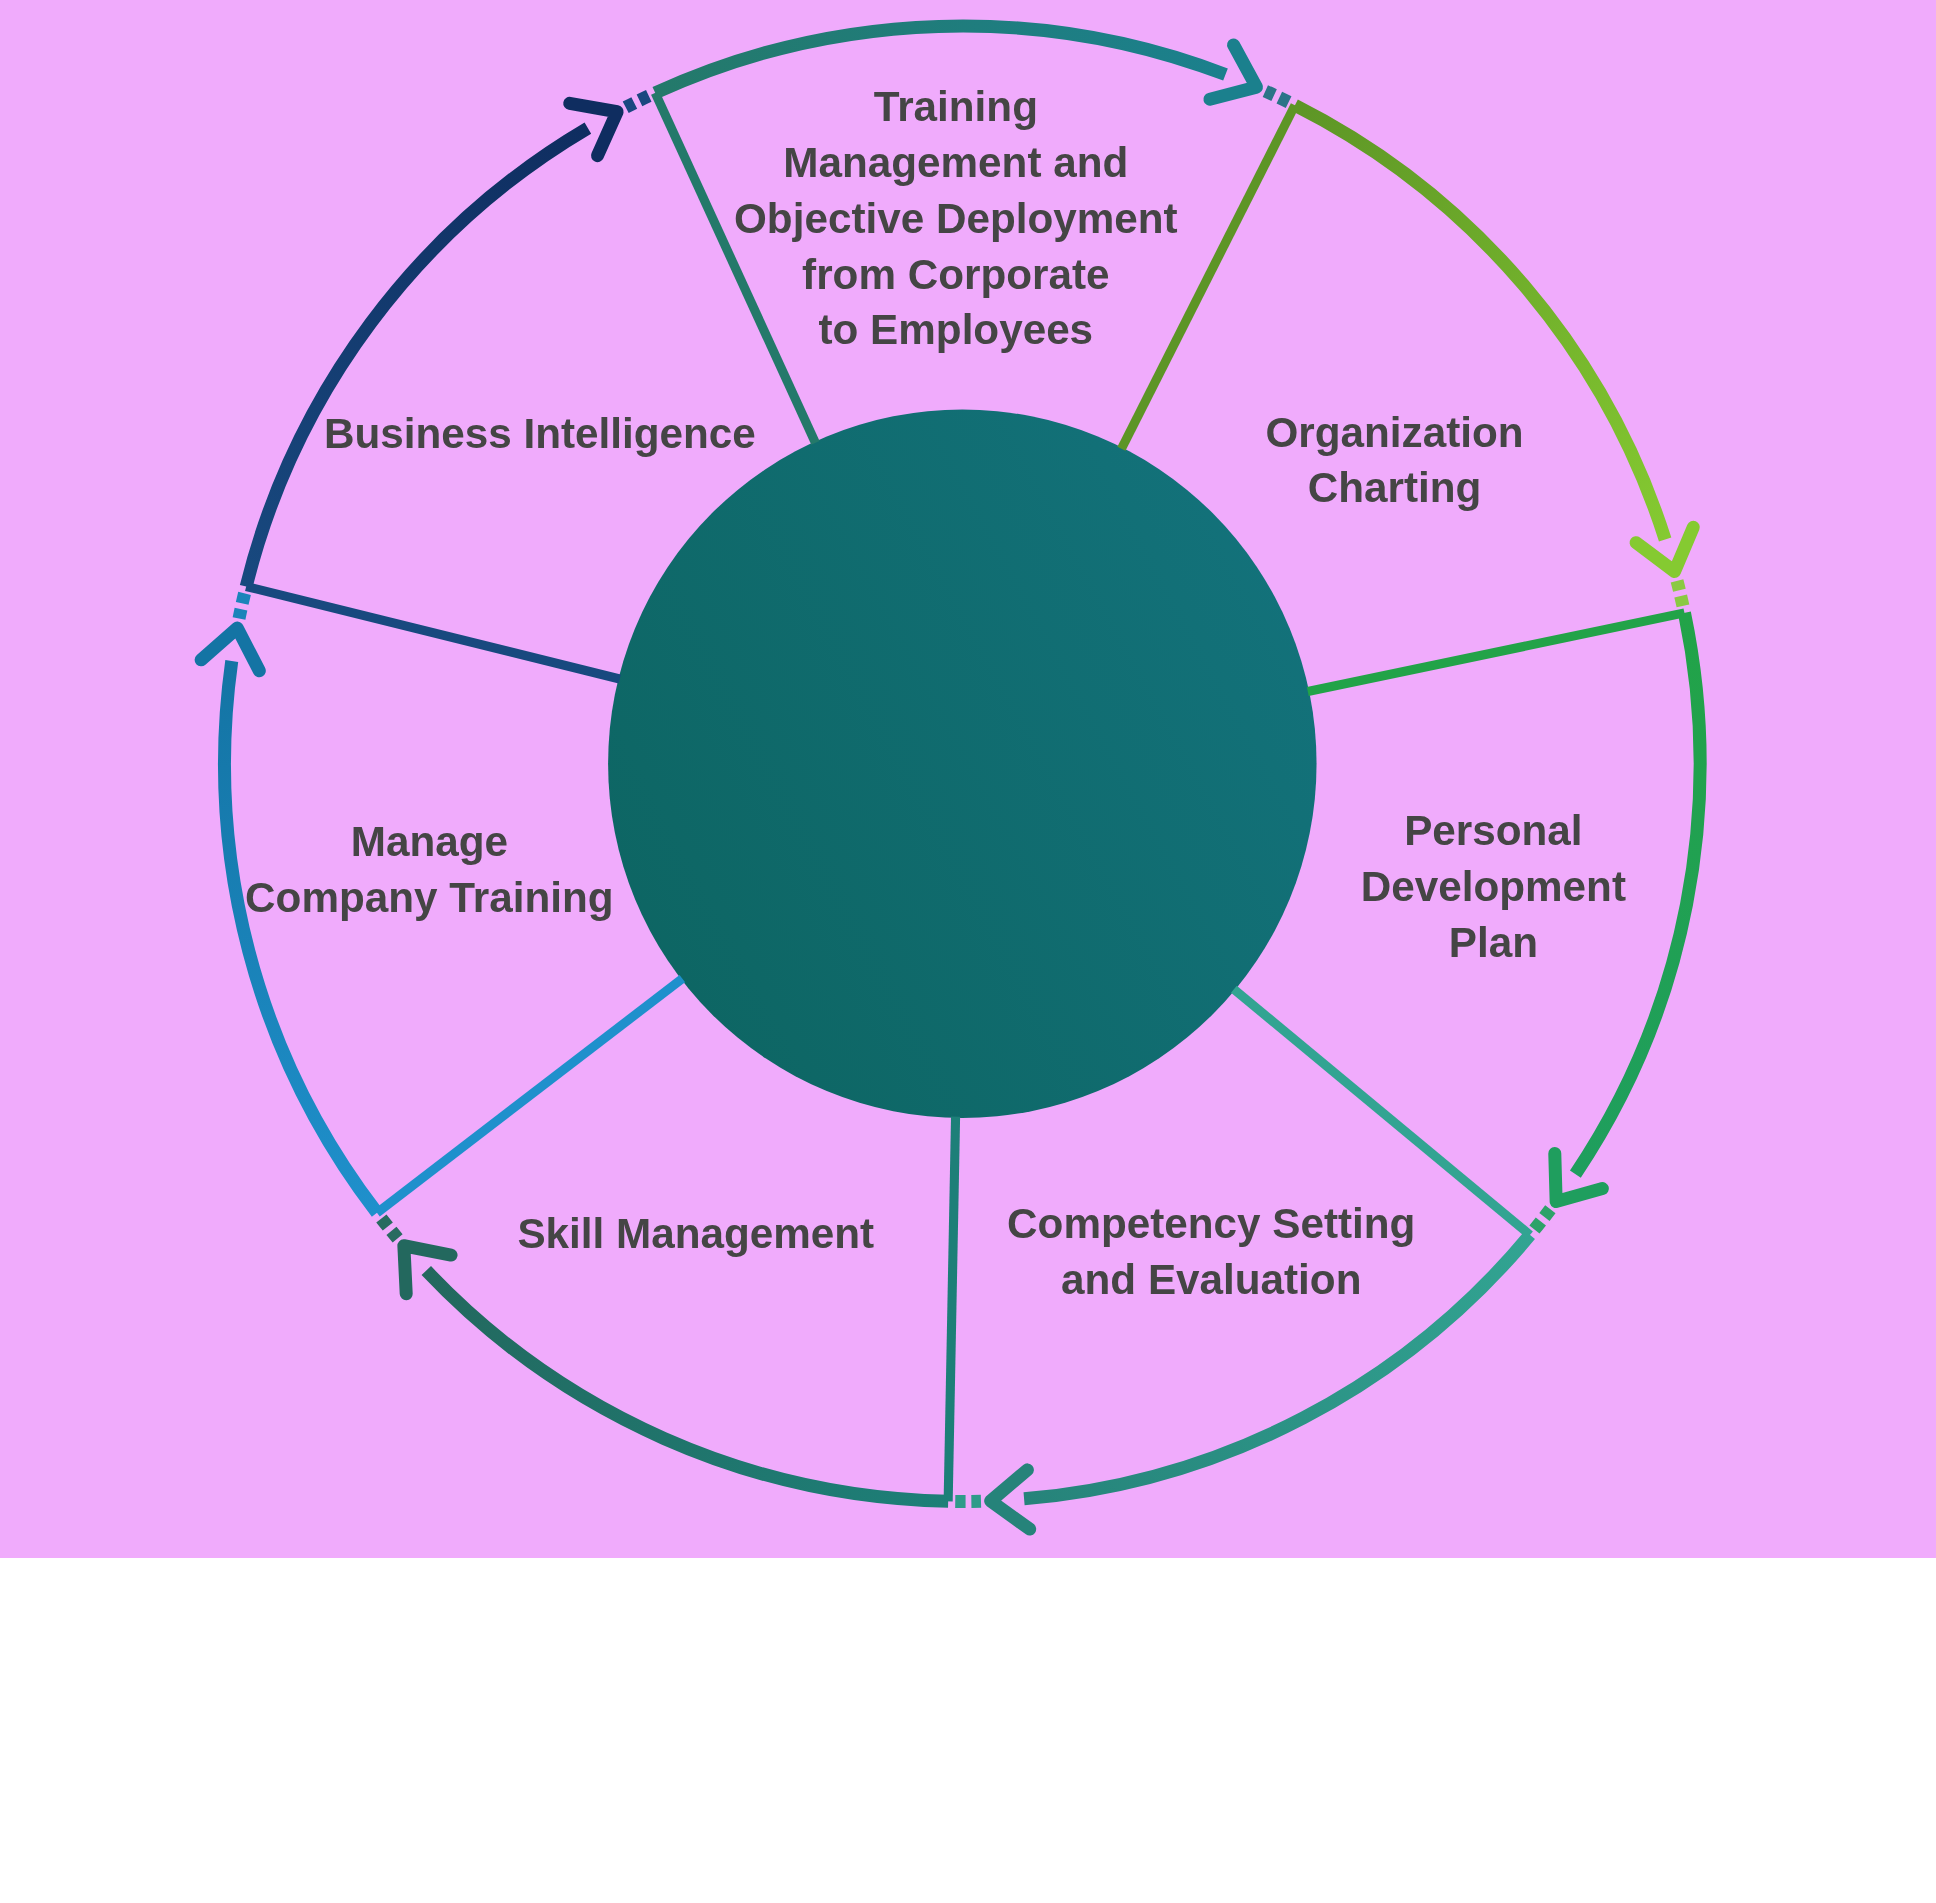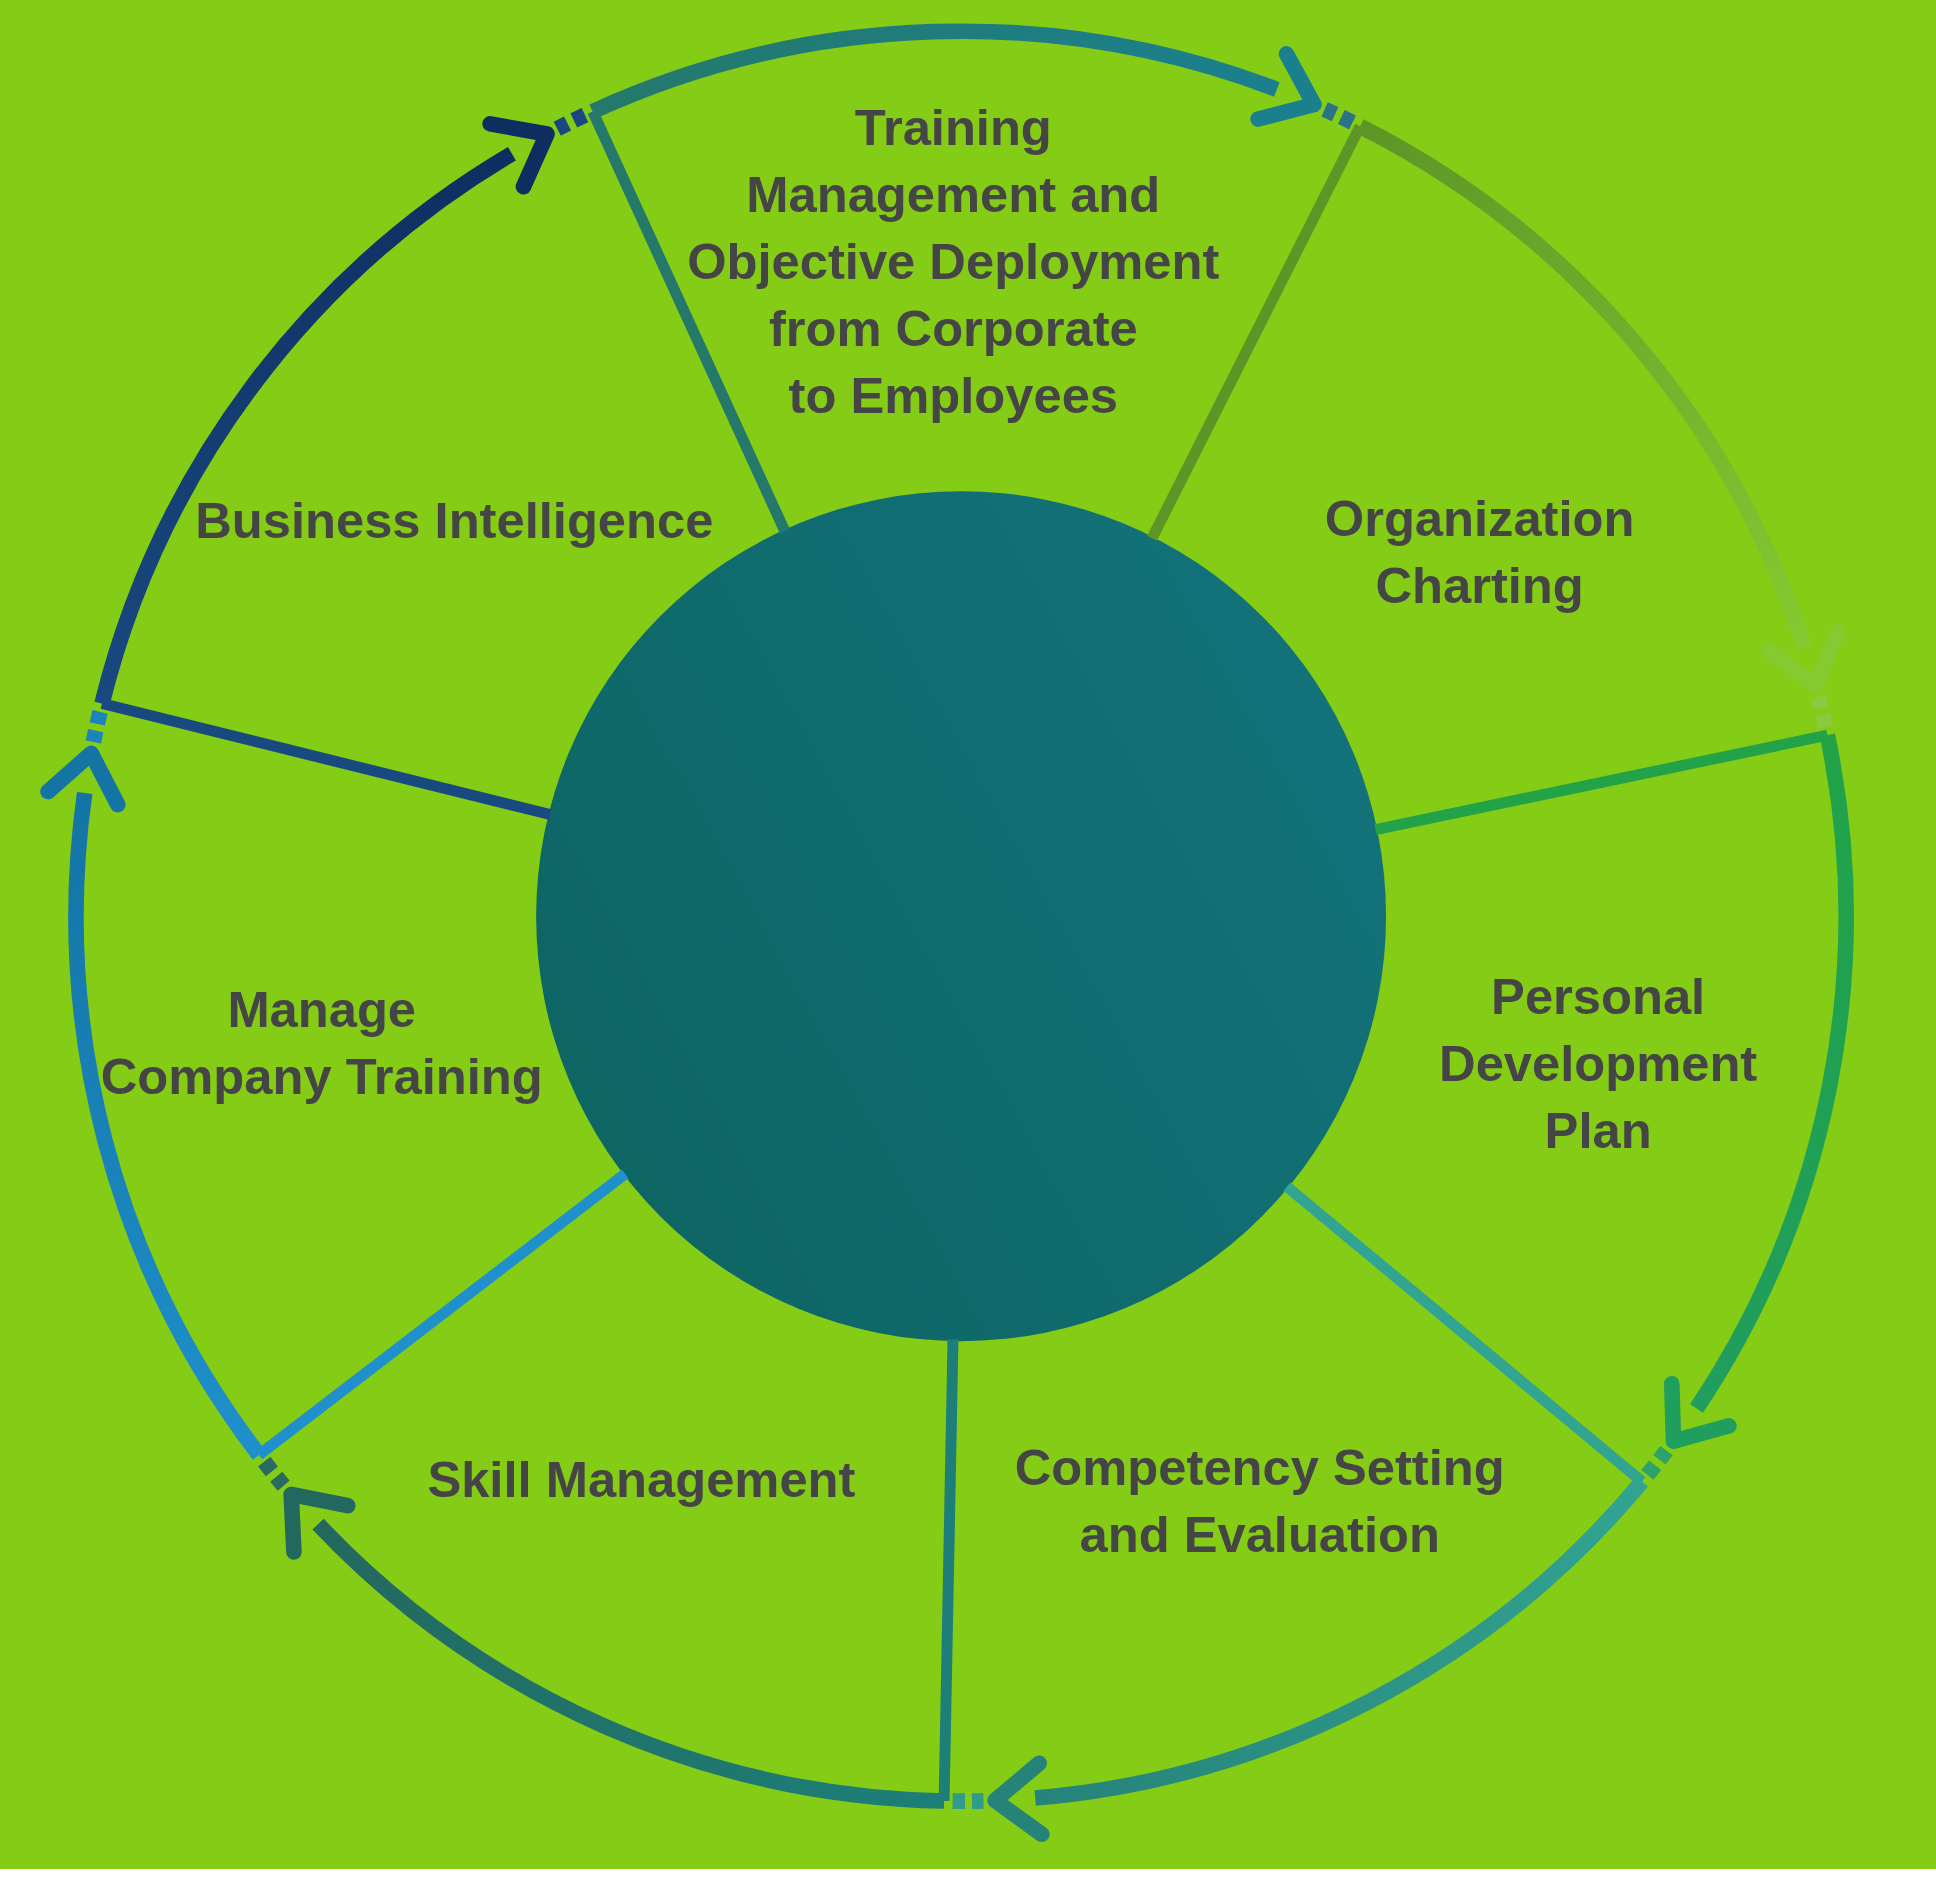--- a/index.html
+++ b/index.html
@@ -1,16 +1,16 @@
 <!DOCTYPE html>
 <html style="font-size:12.7px"><head>
 <meta charset="utf-8">
 <style>
   html,body{margin:0;padding:0;background:#ffffff;}
-  .stage{position:relative;width:1937px;height:1869px;background:#84cc16;overflow:hidden;}
+  .stage{position:relative;width:1937px;height:1558px;background:#f0abfc;overflow:hidden;}
   svg{display:block;width:100%;height:100%;}
   text{font-family:"Liberation Sans","DejaVu Sans",sans-serif;font-weight:700;}
 </style>
 </head>
 <body>
 
 <div class="stage">
   <svg id="diagram" viewBox="0 0 2439 2397" role="img">
     <defs id="diagram-defs">
         <linearGradient id="hubGrad" gradientUnits="userSpaceOnUse" x1="670" y1="1500" x2="1760" y2="900">

